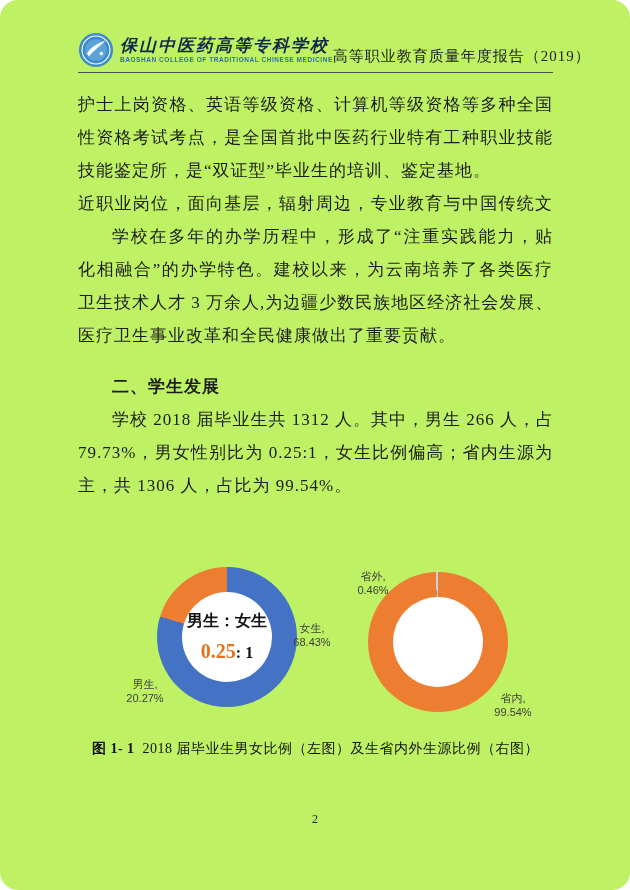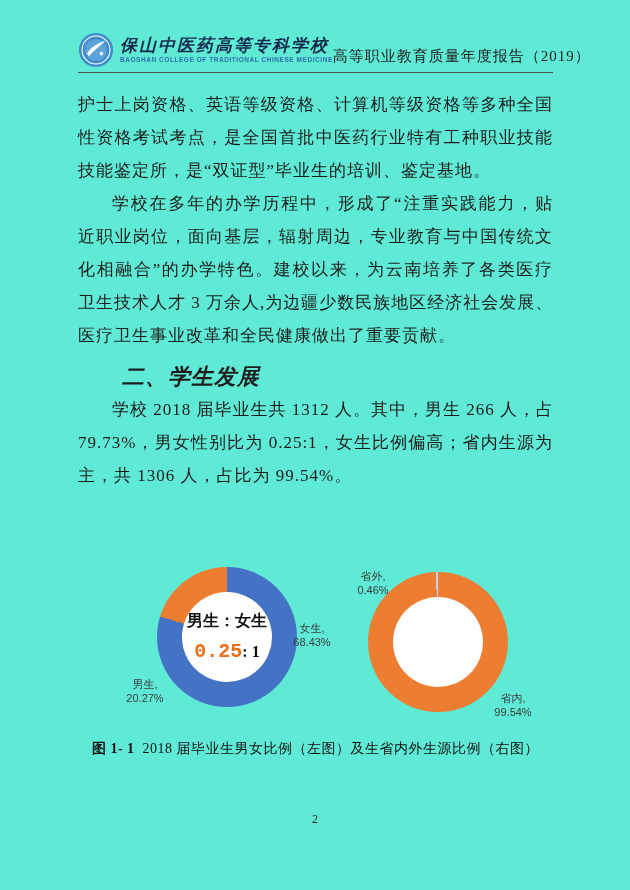--- a/index.html
+++ b/index.html
@@ -1,23 +1,24 @@
 <!DOCTYPE html>
 <html><head>
 <meta charset="utf-8">
 <style>
   html,body{margin:0;padding:0;background:#ffffff;}
   .page{
     position:relative;
     width:630px;height:890px;
     margin:0 auto;
-    background:#5eead4;
+    background:#bef264;
     font-family:"Liberation Serif","DejaVu Serif",serif;
     color:#1c1c1c;
     overflow:hidden;
+    border-radius:18px;
   }
   
   .header{
     position:absolute;left:78px;right:77px;top:30px;
     height:38px;
     display:flex;justify-content:space-between;align-items:flex-end;
     border-bottom:1.5px solid #4d4d4d;
     padding-bottom:4px;
   }
   .brand{display:flex;align-items:center;gap:6px;}
@@ -43,22 +44,22 @@
   .tline{
     font-size:17px;line-height:33px;height:33px;
     letter-spacing:1px;
     text-align:justify;text-align-last:justify;
     white-space:nowrap;
   }
   .tline.last{text-align:left;text-align-last:left;}
   .tline.indent{text-indent:2em;}
   .sec-heading{
     font-family:"Liberation Sans","DejaVu Sans",sans-serif;
-    font-weight:bold;font-size:22px;line-height:33px;height:33px;
-    text-indent:2em;letter-spacing:1px;margin-top:8px;font-style:italic;
+    font-weight:bold;font-size:17px;line-height:33px;height:33px;
+    text-indent:2em;letter-spacing:1px;margin-top:18px;
   }
   
   .figure{position:absolute;left:78px;top:556px;width:475px;height:188px;}
   .donut{
     position:absolute;width:140px;height:140px;border-radius:50%;
   }
   .donut .hole{
     position:absolute;left:50%;top:50%;width:90px;height:90px;
     transform:translate(-50%,-50%);
     background:#fff;border-radius:50%;
@@ -68,21 +69,21 @@
   .center-text{
     position:absolute;left:50%;top:50%;transform:translate(-50%,-50%);
     width:130px;text-align:center;z-index:2;
   }
   .ct-title{
     font-family:"Liberation Sans","DejaVu Sans",sans-serif;
     font-weight:bold;font-size:16px;color:#111;white-space:nowrap;
   }
   .ct-ratio{margin-top:8px;white-space:nowrap;}
   .ct-ratio .num{
-    font-family:Liberation Mono, monospace;
+    font-family:Liberation Serif, serif;
     font-weight:bold;font-size:20px;color:#e8701a;
   }
   .ct-ratio .suffix{
     font-family:"Liberation Serif","DejaVu Serif",serif;
     font-weight:bold;font-size:16px;color:#111;
   }
   .slabel{
     position:absolute;width:62px;text-align:center;
     font-family:"Liberation Sans","DejaVu Sans",sans-serif;
     font-size:11px;line-height:14px;color:#3c3c3c;z-index:3;
@@ -123,22 +124,22 @@
       </div>
     </div>
     <div class="report-title">高等职业教育质量年度报告（2019）</div>
   </div>
 
   <div class="main">
     <div class="tline">护士上岗资格、英语等级资格、计算机等级资格等多种全国</div>
     <div class="tline">性资格考试考点，是全国首批中医药行业特有工种职业技能</div>
     <div class="tline last">技能鉴定所，是“双证型”毕业生的培训、鉴定基地。</div>
 
+    <div class="tline">近职业岗位，面向基层，辐射周边，专业教育与中国传统文</div>
     <div class="tline indent">学校在多年的办学历程中，形成了“注重实践能力，贴</div>
-    <div class="tline">近职业岗位，面向基层，辐射周边，专业教育与中国传统文</div>
     <div class="tline">化相融合”的办学特色。建校以来，为云南培养了各类医疗</div>
     <div class="tline">卫生技术人才 3 万余人,为边疆少数民族地区经济社会发展、</div>
     <div class="tline last">医疗卫生事业改革和全民健康做出了重要贡献。</div>
 
     <div class="sec-heading">二、学生发展</div>
 
     <div class="tline indent">学校 2018 届毕业生共 1312 人。其中，男生 266 人，占</div>
     <div class="tline">79.73%，男女性别比为 0.25:1，女生比例偏高；省内生源为</div>
     <div class="tline last">主，共 1306 人，占比为 99.54%。</div>
   </div>

